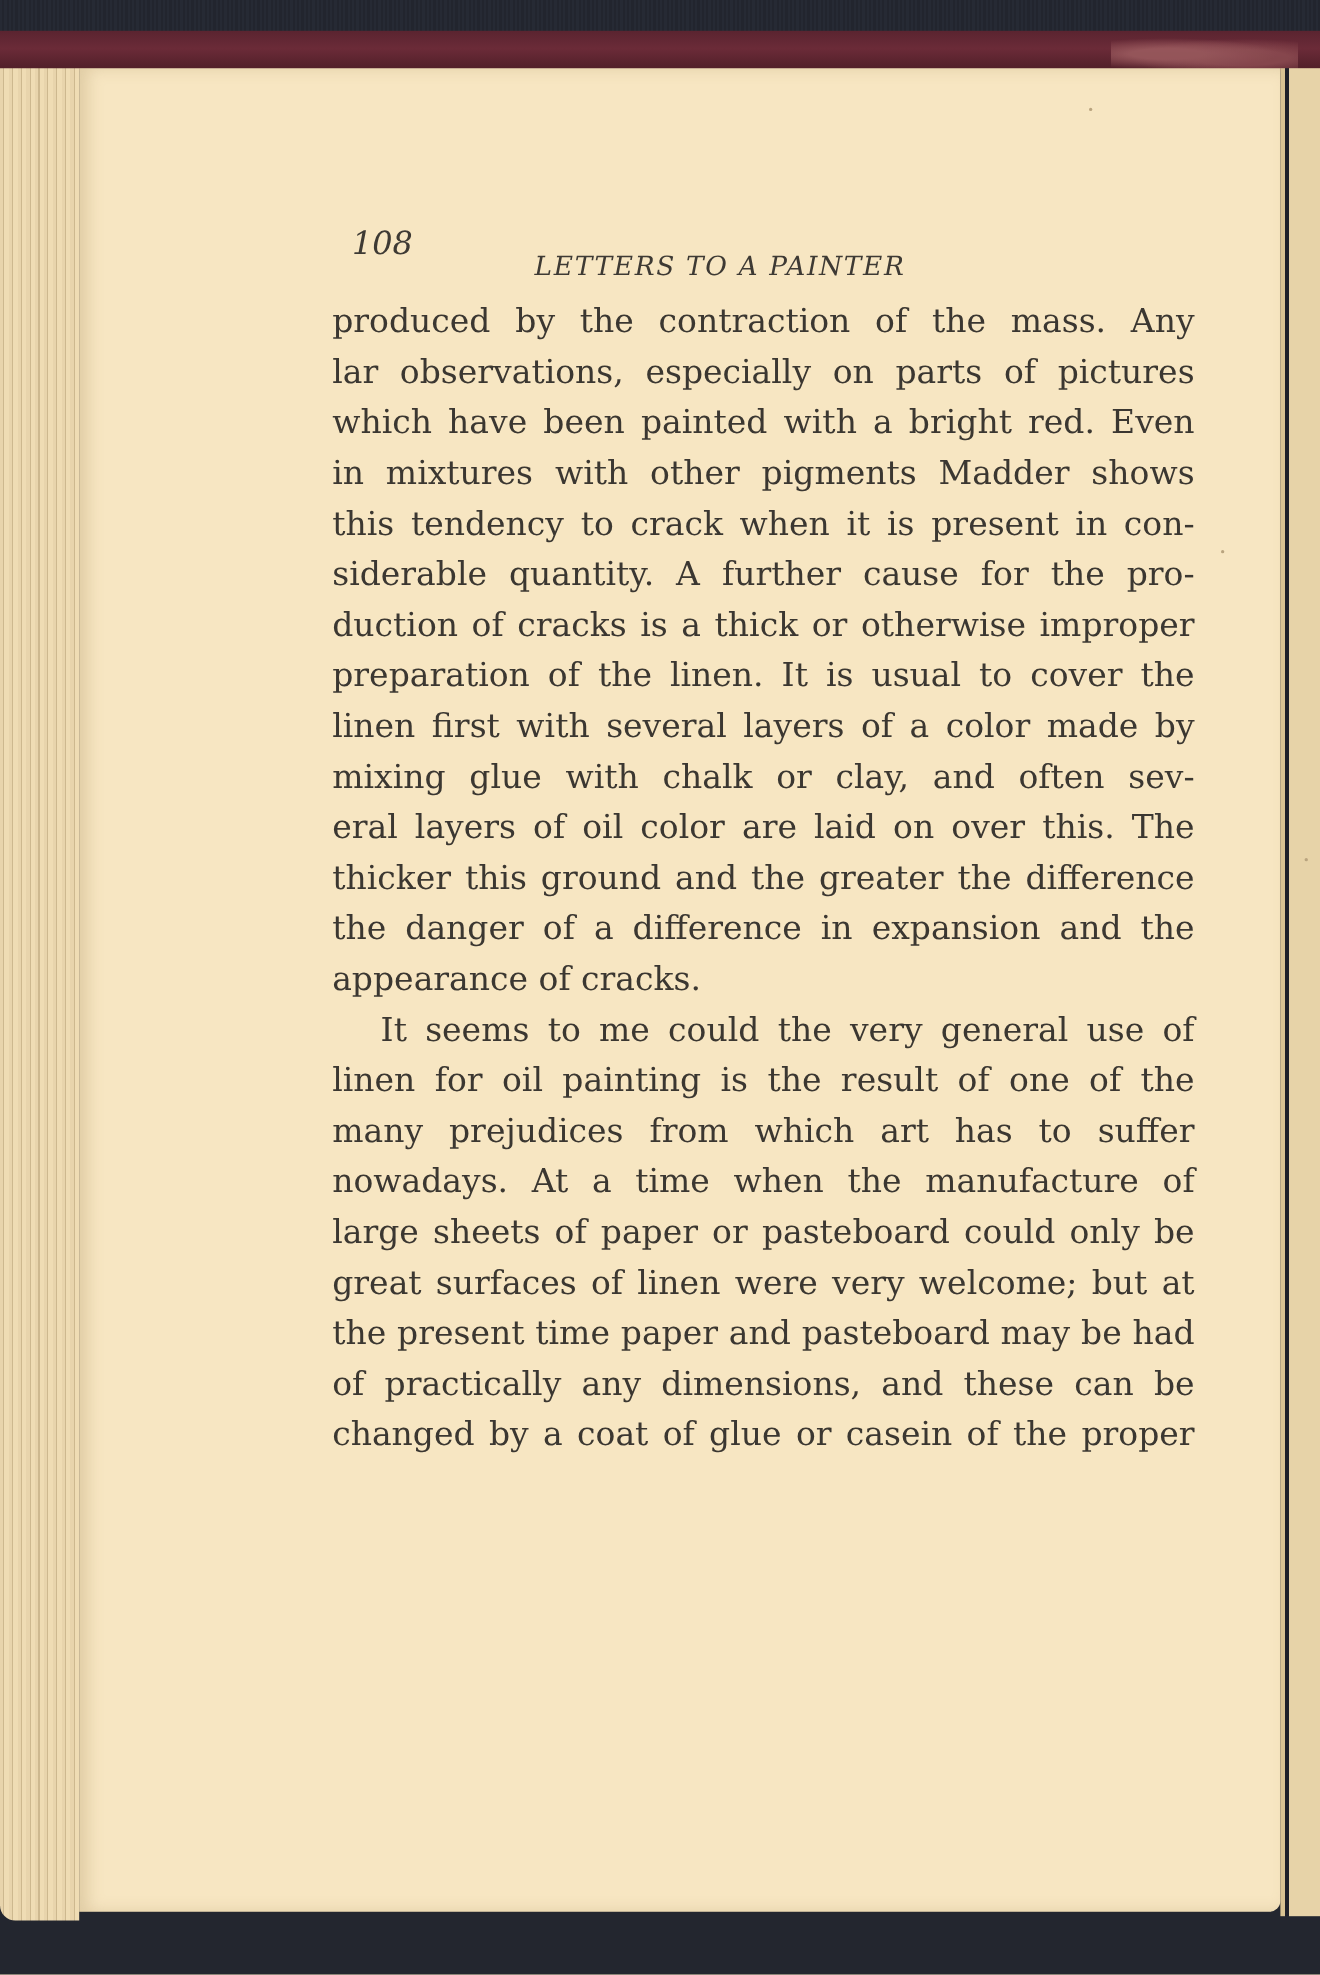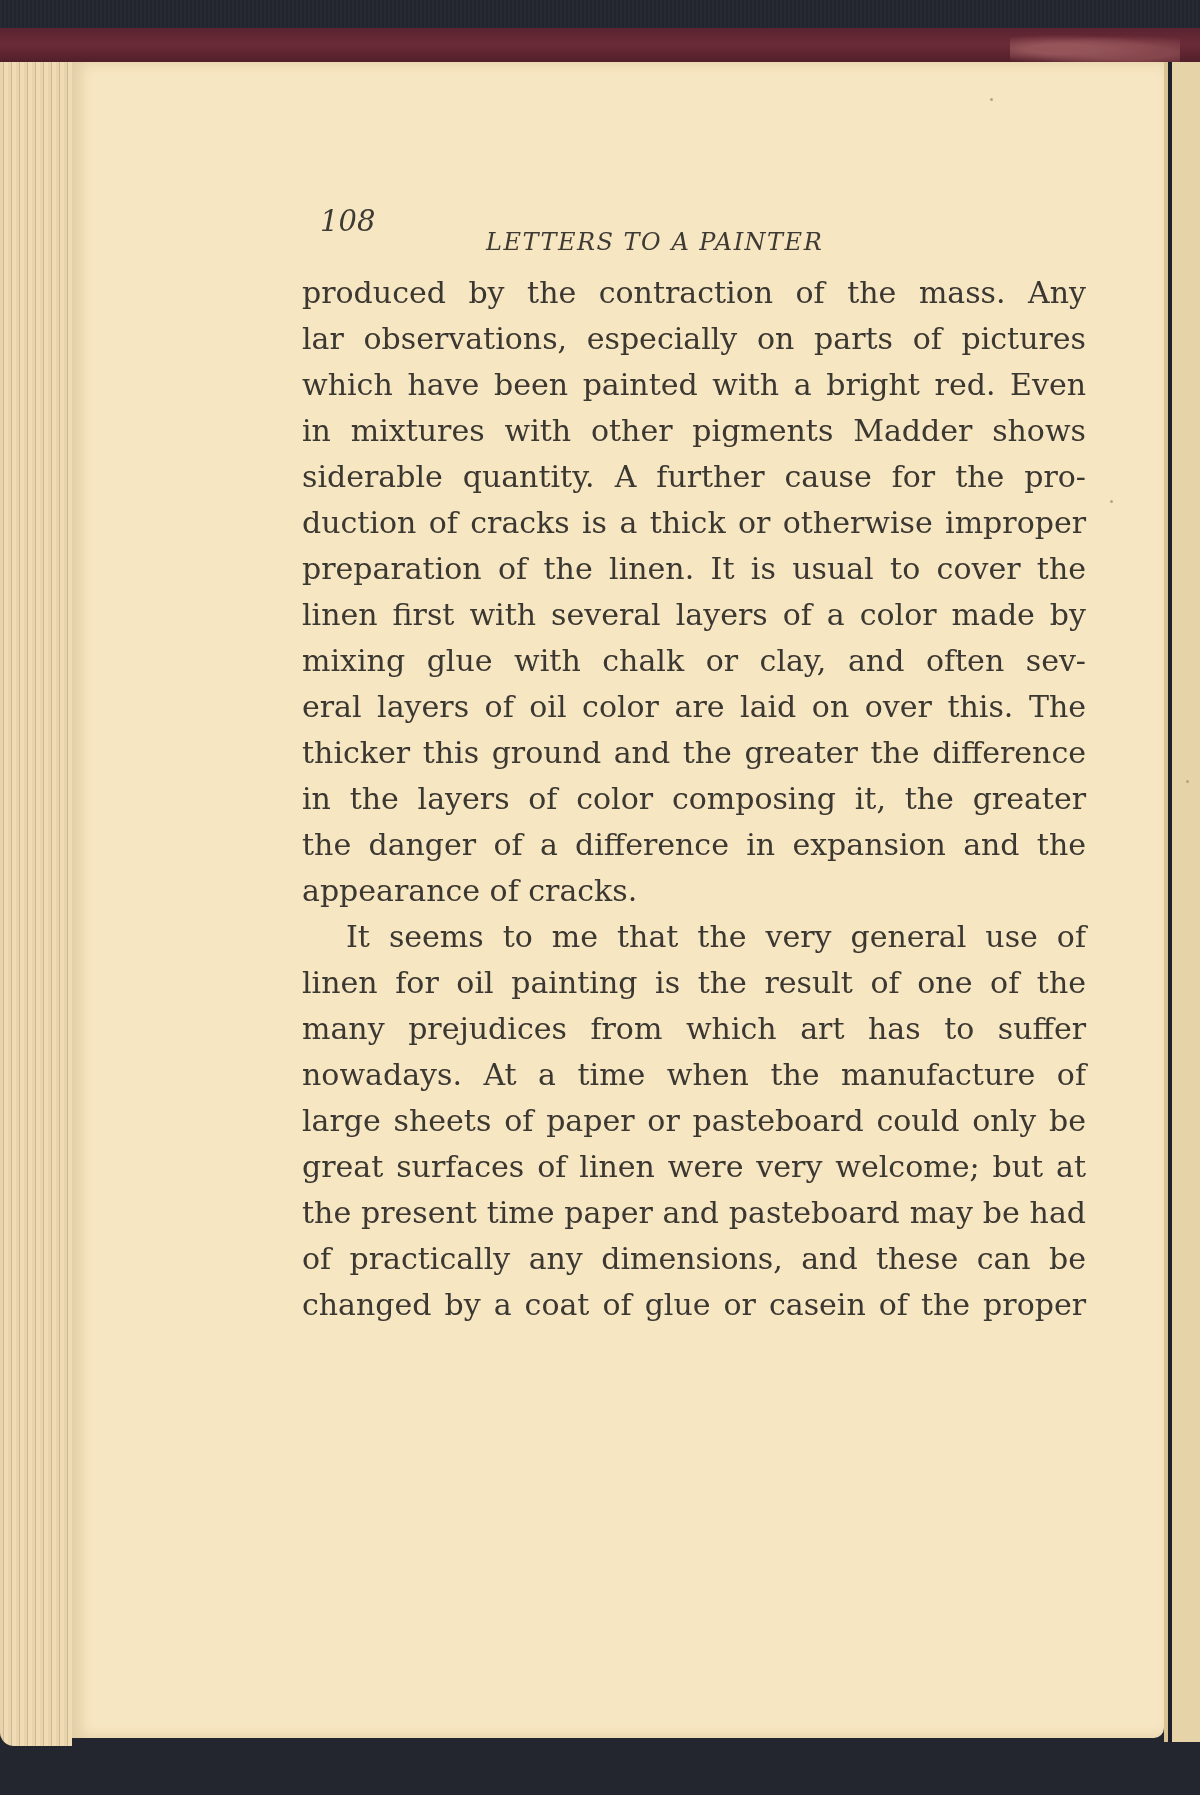--- a/index.html
+++ b/index.html
@@ -77,33 +77,33 @@
   <span class="page-number">108</span>
   <span class="book-title">LETTERS TO A PAINTER</span>
 </div>
 
 <div class="body-text">
   <div>
     <div class="line">produced by the contraction of the mass. Any</div>
     <div class="line">lar observations, especially on parts of pictures</div>
     <div class="line">which have been painted with a bright red. Even</div>
     <div class="line">in mixtures with other pigments Madder shows</div>
+    <div class="line">this tendency to crack when it is present in con-</div>
     <div class="line">siderable quantity. A further cause for the pro-</div>
     <div class="line">duction of cracks is a thick or otherwise improper</div>
     <div class="line">preparation of the linen. It is usual to cover the</div>
     <div class="line">linen first with several layers of a color made by</div>
     <div class="line">mixing glue with chalk or clay, and often sev-</div>
     <div class="line">eral layers of oil color are laid on over this. The</div>
     <div class="line">thicker this ground and the greater the difference</div>
-    <div class="line">in the layers of color composing it, the greater</div>
     <div class="line">the danger of a difference in expansion and the</div>
     <div class="line last">appearance of cracks.</div>
   </div>
   <div>
-    <div class="line indent">It seems to me that the very general use of</div>
+    <div class="line indent">It seems to me could the very general use of</div>
     <div class="line">linen for oil painting is the result of one of the</div>
     <div class="line">many prejudices from which art has to suffer</div>
     <div class="line">nowadays. At a time when the manufacture of</div>
     <div class="line">large sheets of paper or pasteboard could only be</div>
     <div class="line">great surfaces of linen were very welcome; but at</div>
     <div class="line">the present time paper and pasteboard may be had</div>
     <div class="line">of practically any dimensions, and these can be</div>
     <div class="line">changed by a coat of glue or casein of the proper</div>
   </div>
 </div>

